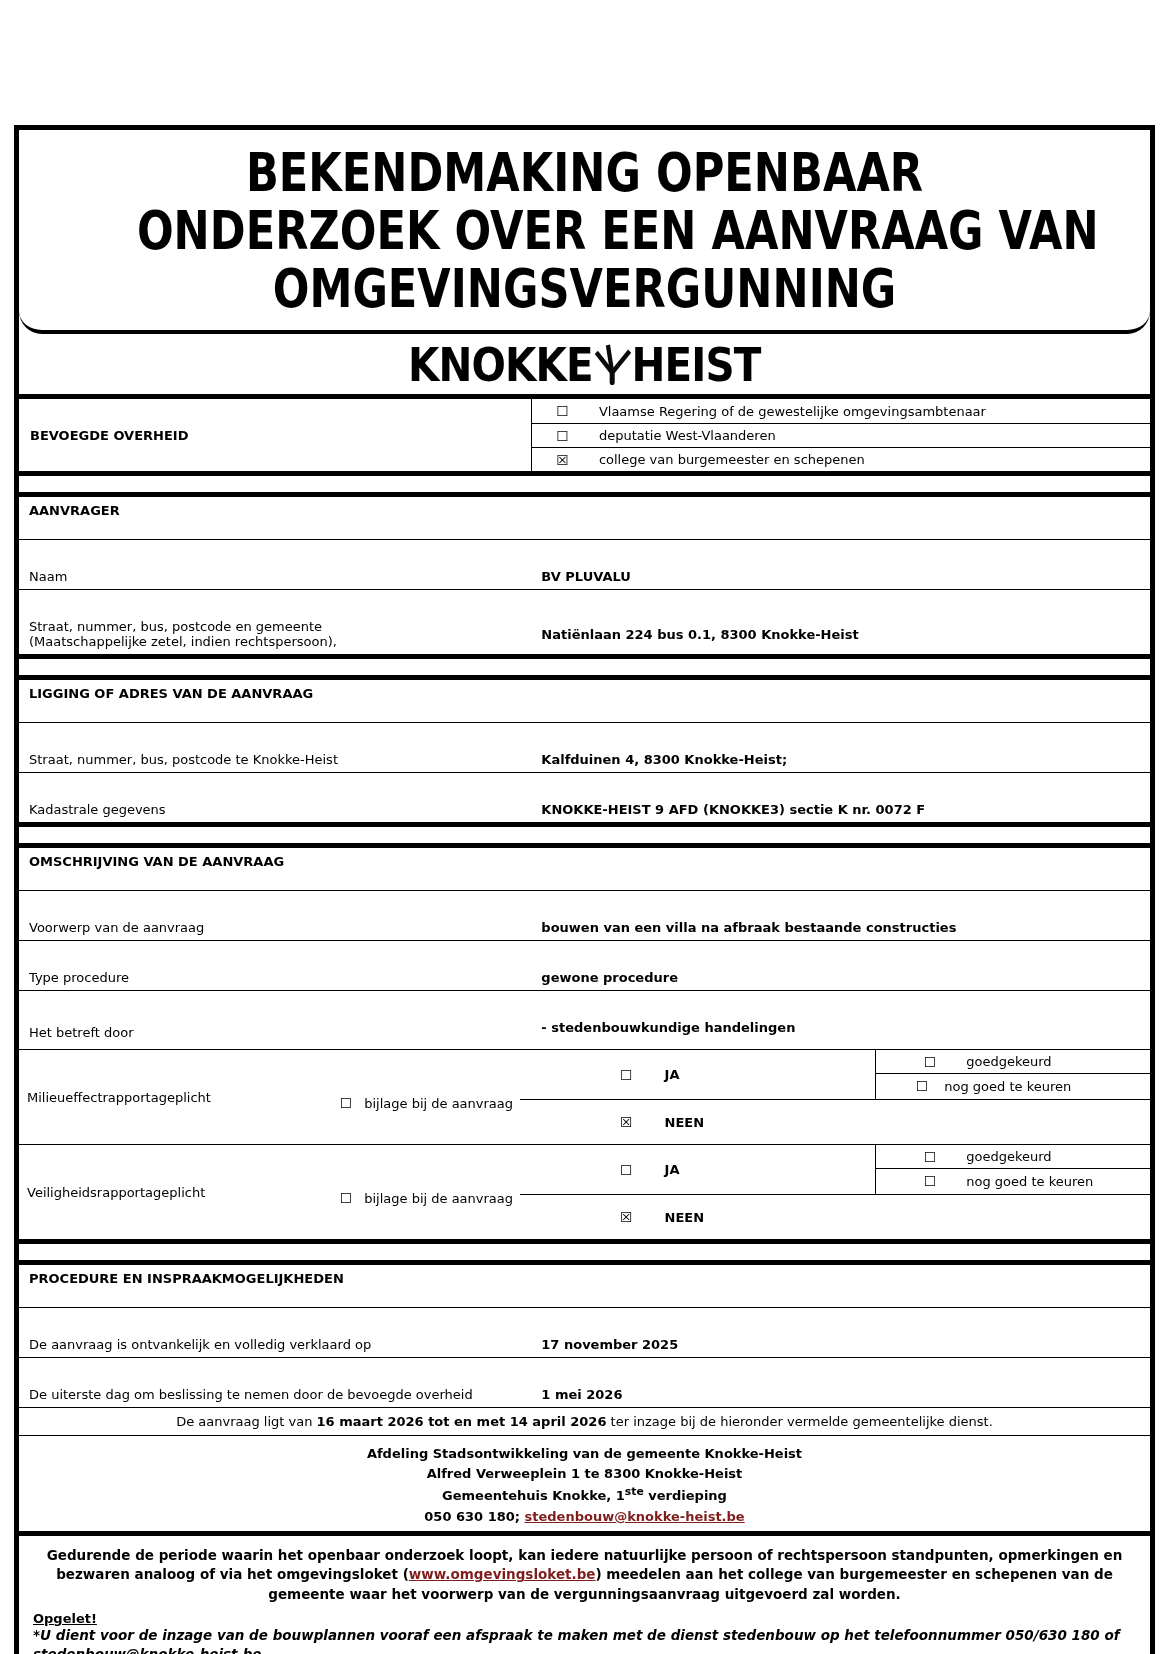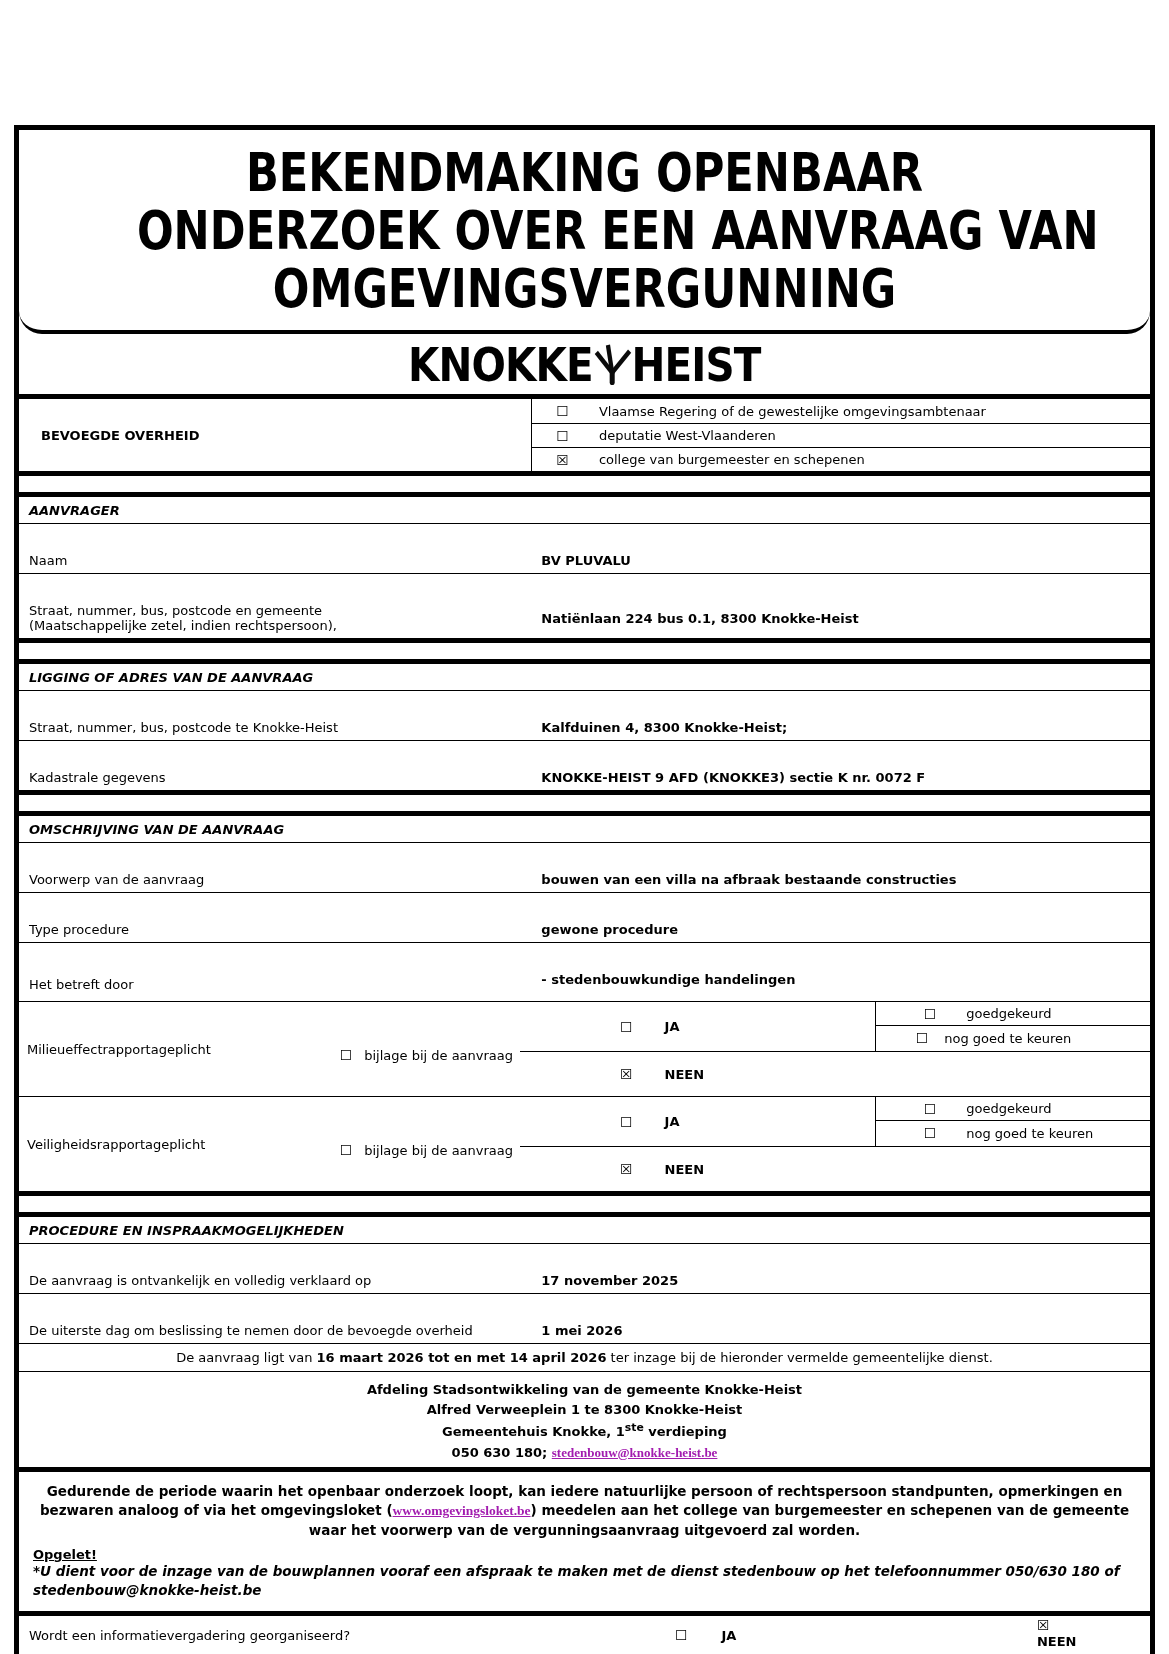--- a/index.html
+++ b/index.html
@@ -26,27 +26,27 @@
   .logo-row { padding:6px 0 4px 0; text-align:center; }
   .logo-wrap { display:inline-flex; align-items:center; transform:scaleX(0.88); transform-origin:50% 50%; }
   .logo-text { font-weight:800; font-size:46px; line-height:50px; letter-spacing:-1px; }
   .logo-bird { width:46px; height:44px; margin:0 -1px 4px -1px; }
 
   
   .grid2 { display:grid; grid-template-columns:45.3% 54.7%; }
   .cell { padding:5px 10px;margin-top:24px; }
   .lbl { font-weight:400; }
   .val { font-weight:700; }
-  .hdr { font-weight:700; padding:6px 10px 5px 10px; border-bottom:1px solid #000;font-style:italic; }
+  .hdr { font-weight:700; padding:6px 10px 21px 10px; border-bottom:1px solid #000; }
   .rline { border-bottom:1px solid #000; }
   .prewrap { white-space:pre-line; }
 
   
   .bevoegde { display:grid; grid-template-columns:45.3% 54.7%; }
-  .bevoegde .left { display:flex; align-items:center; padding:5px 22px; font-weight:700; }
+  .bevoegde .left { display:flex; align-items:center; padding:5px 11px; font-weight:700; }
   .bevoegde .right { border-left:1px solid #000; }
   .opt { display:flex; align-items:center; padding:4px 10px 4px 24px; min-height:24px; }
   .opt + .opt { border-top:1px solid #000; }
   .cb { display:inline-block; font-size:14px; line-height:14px; }
   .opt .cb { margin-right:30px; }
 
   
   .rap { position:relative; display:grid; grid-template-columns:44.3% 55.7%; }
   .rap .leftgrp { display:flex; align-items:stretch; }
   .rap .leftgrp .rlabel { width:64%; display:flex; align-items:center; padding:4px 8px; }
@@ -60,21 +60,21 @@
   .rap .neencell { display:flex; align-items:center; padding-left:100px; width:56.3%; }
   .rap .apprv { width:43.7%; border-left:1px solid #000; display:flex; flex-direction:column; }
   .rap .apprv .arow { display:flex; align-items:center; min-height:24px; padding:2px 6px 2px 48px; border-bottom:1px solid #000; }
   .rap .apprv .arow .cb { margin-right:30px; }
   .rap .apprv .arow.tight .cb { margin-right:16px; }
   .rap .bold { font-weight:700; }
 
   
   .center-row { padding:6px 10px; text-align:center; border-bottom:1px solid #000; }
   .contact { padding:8px 10px 4px 10px; text-align:center; font-weight:700; line-height:1.55; }
-  a.blue { color:#a21caf; text-decoration:underline; font-weight:700;font-family:Liberation Serif, serif; }
+  a.blue { color:#7f1d1d; text-decoration:underline; font-weight:700; }
 
   
   .bezwaar { padding:10px 14px 10px 14px; }
   .bezwaar .para { font-weight:700; text-align:center; line-height:1.45; font-size:13.5px; }
   .bezwaar .opgelet { font-weight:700; text-decoration:underline; margin-top:6px; }
   .bezwaar .note { font-weight:700; font-style:italic; line-height:1.45; font-size:13.5px; }
 
   
   .vraagrow { display:grid; grid-template-columns:58% 32% 10%; border-bottom:1px solid #000; min-height:40px; }
   .vraagrow .q { display:flex; align-items:center; padding:4px 10px; }

